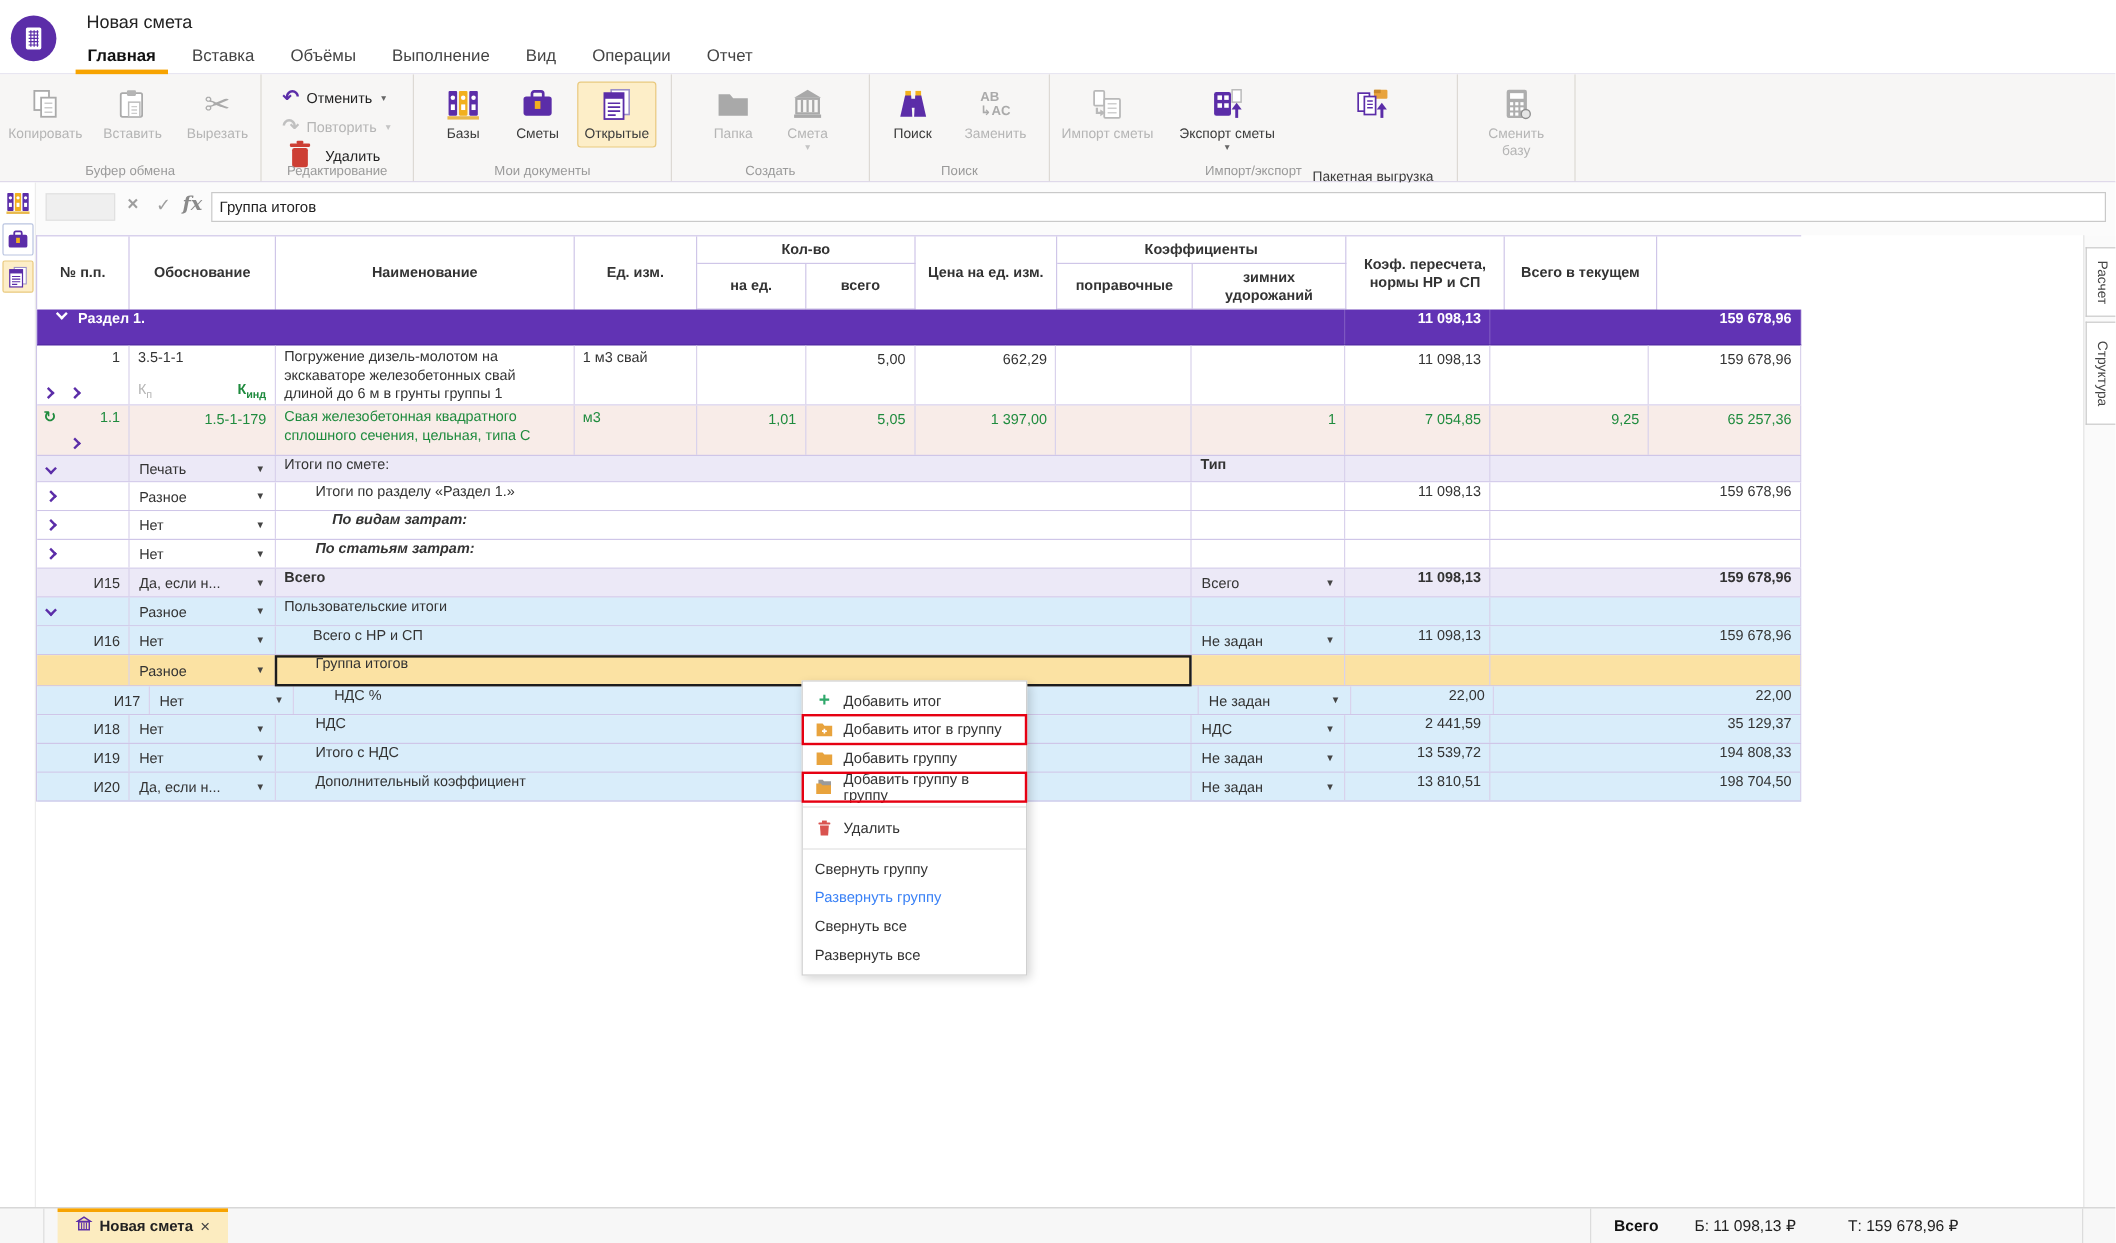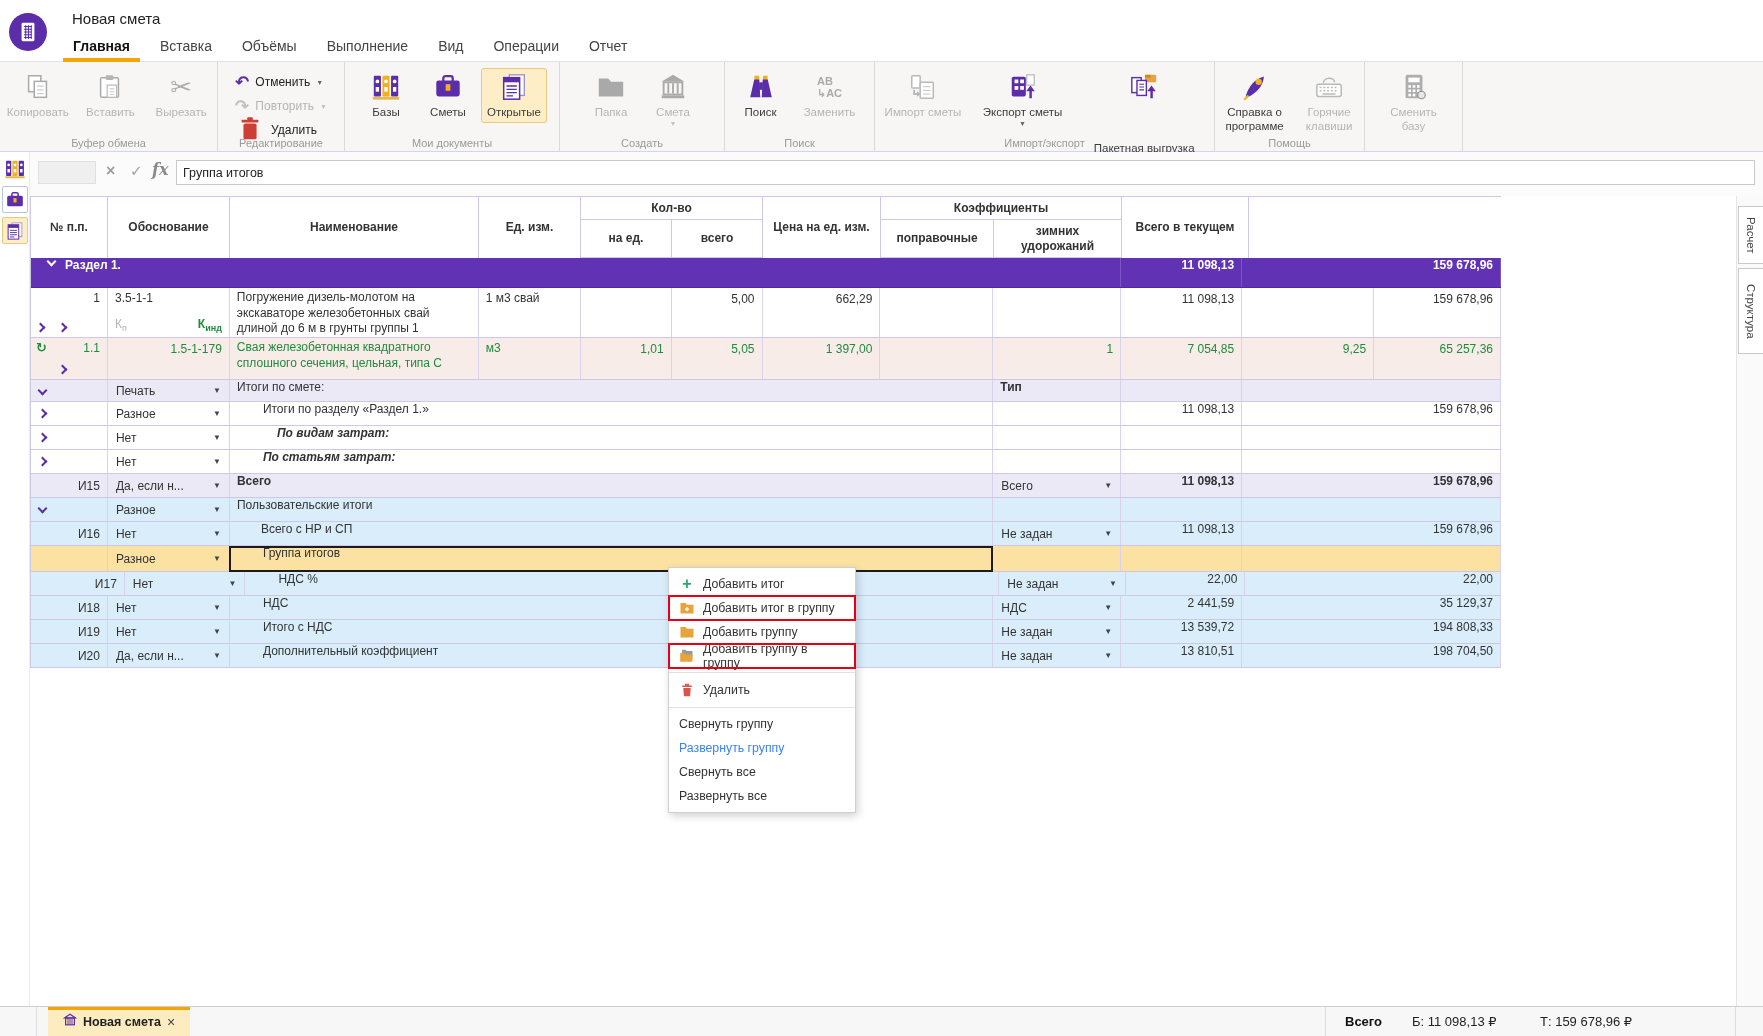--- a/index.html
+++ b/index.html
@@ -322,43 +322,20 @@
             <path d="M11 13h5M11 16h5M11 19h5" stroke="#5b2da8" stroke-width="1.2"></path>
             <rect x="22.8" y="20" width="2.6" height="8" fill="#5b2da8"></rect>
             <path d="M24 14.5 19.5 20.5h9z" fill="#5b2da8"></path>
           </svg>
         </div>
         <div class="rlabel">Пакетная выгрузка документации</div>
         <div class="caret">▼</div>
       </div>
       <div class="rgroup-label">Импорт/экспорт</div>
     </div>
-    <div class="rgroup" style="width: 150px;">
-      <div class="rbtn" style="width: 80px;">
-        <div class="ricon">
-          <svg width="30" height="30" viewBox="0 0 32 32">
-            <path d="M6 26C9.5 14.5 15.5 8 25.5 4.8 24.8 14.5 18.5 22 8 27z" fill="#5b2da8"></path>
-            <circle cx="20" cy="10.5" r="3.4" fill="#f2b01e"></circle>
-            <path d="M4.5 29.5 9 25" stroke="#f2b01e" stroke-width="2.2"></path>
-          </svg>
-        </div>
-        <div class="rlabel">Справка о программе</div>
-      </div>
-      <div class="rbtn disabled" style="width: 70px;">
-        <div class="ricon">
-          <svg width="30" height="30" viewBox="0 0 32 32">
-            <path d="M10 12c0-7 12-7 12-1" fill="none" stroke="#b9b9b9" stroke-width="1.6"></path>
-            <rect x="3" y="13" width="26" height="13" rx="2" fill="#fff" stroke="#b9b9b9" stroke-width="1.6"></rect>
-            <path d="M6 16.5h2M10 16.5h2M14 16.5h2M18 16.5h2M22 16.5h2M6 20h2M10 20h2M14 20h2M18 20h2M22 20h2M9 23.5h14" stroke="#b9b9b9" stroke-width="1.6"></path>
-          </svg>
-        </div>
-        <div class="rlabel">Горячие клавиши</div>
-      </div>
-      <div class="rgroup-label">Помощь</div>
-    </div>
     <div class="rgroup" style="width: 98px;">
       <div class="rbtn disabled" style="width: 78px;">
         <div class="ricon">
           <svg width="30" height="30" viewBox="0 0 32 32">
             <rect x="7" y="3" width="18" height="25" rx="2" fill="#aeaeae"></rect>
             <rect x="10" y="6" width="12" height="5" fill="#fff"></rect>
             <g fill="#fff">
               <rect x="10" y="14" width="2.8" height="2.8"></rect>
               <rect x="14.6" y="14" width="2.8" height="2.8"></rect>
               <rect x="19.2" y="14" width="2.8" height="2.8"></rect>
@@ -430,20 +407,21 @@
       </div>
     </div>
     <div class="hcell" style="width: 118px; height: 62px;">Цена на ед. изм.</div>
     <div class="hgroup" style="width: 241px;">
       <div class="hgroup-top">Коэффициенты</div>
       <div class="hgroup-bottom">
         <div class="hcell" style="width: 113px; height: 38px;">поправочные</div>
         <div class="hcell" style="width: 128px; height: 38px;">зимних удорожаний</div>
       </div>
     </div>
+    <div class="hcell" style="width: 132px; height: 62px;">Коэф. пересчета, нормы НР и СП</div>
     <div class="hcell" style="width: 127px; height: 62px;">Всего в текущем</div>
   </div>
 <div id="grid-body">
     <div class="row section-row" style="height: 30px;">
       <div class="cell txt mid" style="width: 1091px;">
         <span class="chev down white" style="margin: 0px 10px 2px;"></span>
         <span>Раздел 1.</span>
       </div>
       <div class="cell val mid b" style="width: 121px;">11 098,13</div>
       <div class="cell val mid b" style="width: 259px;">159 678,96</div>

